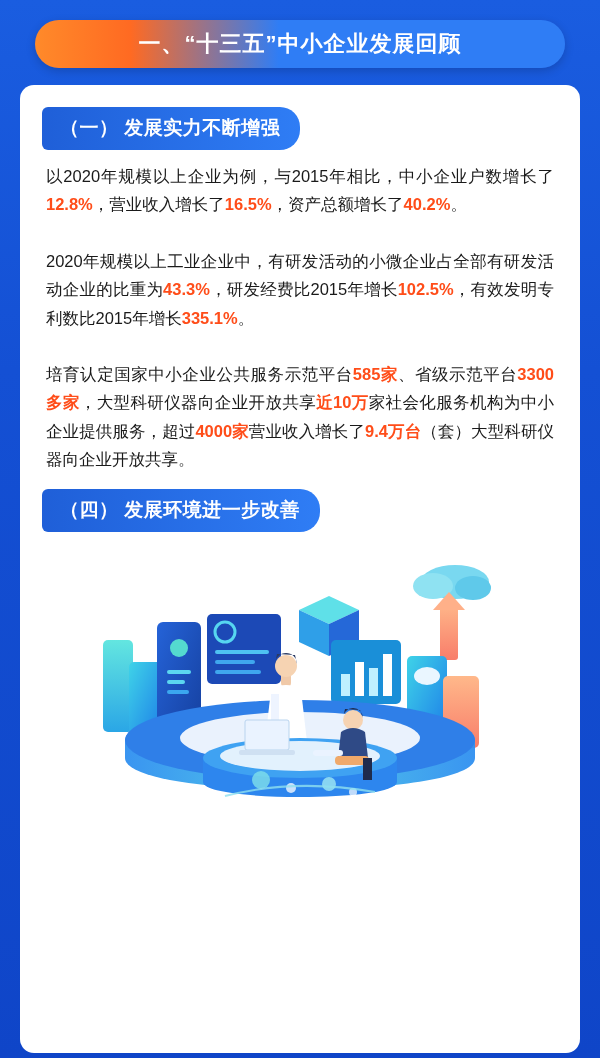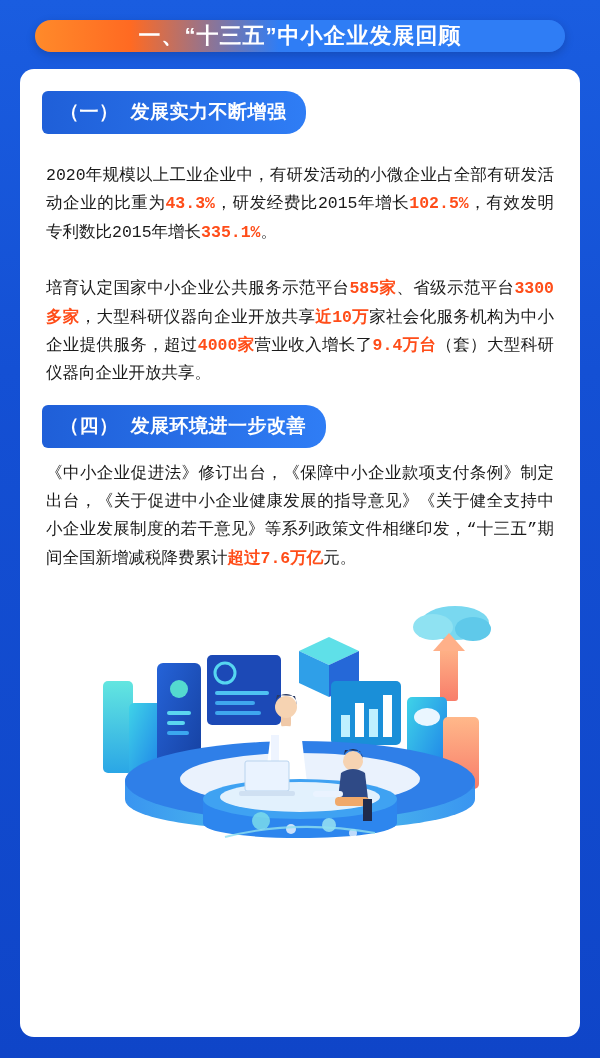--- a/index.html
+++ b/index.html
@@ -24,21 +24,21 @@
   
   .banner-wrap {
     position: relative;
     padding-top: 20px;
     display: flex;
     justify-content: center;
   }
   .banner {
     position: relative;
     width: 530px;
-    height: 32px;
+    height: 48px;
     border-radius: 24px;
     background: linear-gradient(90deg, #ff8a2a 0%, #ff6a22 18%, #2f7df5 46%, #2f7df5 100%);
     display: flex;
     align-items: center;
     justify-content: center;
     box-shadow: 0 3px 10px rgba(0,0,0,0.18);
   }
   .banner-text {
     color: #ffffff;
     font-size: 22px;
@@ -53,21 +53,20 @@
     width: 560px;
     height: 968px;
     background: #ffffff;
     border-radius: 14px;
     box-sizing: border-box;
     padding: 22px 0 0 0;
     overflow: hidden;
   }
   .section {
     padding: 0 0 0 0;
-    font-family: Liberation Mono, monospace;
   }
   .sec-head {
     display: inline-block;
     margin-left: 22px;
     padding: 8px 20px 9px 18px;
     background: linear-gradient(90deg, #1f5fd8 0%, #2f7df5 100%);
     border-radius: 6px 20px 20px 6px;
     color: #ffffff;
     font-size: 19px;
     font-weight: bold;
@@ -104,20 +103,23 @@
   <div class="banner-wrap">
     <div class="banner">
       <span class="banner-text">一、“十三五”中小企业发展回顾</span>
     </div>
   </div>
 
   <div class="card">
 
     <div class="section">
       <div class="sec-head">（一） 发展实力不断增强</div>
+      <div class="sec-body">
+        <span>以2020年规模以上企业为例，与2015年相比，中小企业户数增长了</span><span class="hl">12.8%</span><span>，营业收入增长了</span><span class="hl">16.5%</span><span>，资产总额增长了</span><span class="hl">40.2%</span><span>。</span>
+      </div>
     </div>
 
     <div class="gap"></div>
 
     <div class="section">
       <div class="sec-body">
         <span>2020年规模以上工业企业中，有研发活动的小微企业占全部有研发活动企业的比重为</span><span class="hl">43.3%</span><span>，研发经费比2015年增长</span><span class="hl">102.5%</span><span>，有效发明专利数比2015年增长</span><span class="hl">335.1%</span><span>。</span>
       </div>
     </div>
 
@@ -126,23 +128,20 @@
     <div class="section">
       <div class="sec-body">
         <span>培育认定国家中小企业公共服务示范平台</span><span class="hl">585家</span><span>、省级示范平台</span><span class="hl">3300多家</span><span>，大型科研仪器向企业开放共享</span><span class="hl">近10万</span><span>家社会化服务机构为中小企业提供服务，超过</span><span class="hl">4000家</span><span>营业收入增长了</span><span class="hl">9.4万台</span><span>（套）大型科研仪器向企业开放共享。</span>
       </div>
     </div>
 
     <div class="gap"></div>
 
     <div class="section">
       <div class="sec-head">（四） 发展环境进一步改善</div>
-      <div class="sec-body">
-        <span>《中小企业促进法》修订出台，《保障中小企业款项支付条例》制定出台，《关于促进中小企业健康发展的指导意见》《关于健全支持中小企业发展制度的若干意见》等系列政策文件相继印发，“十三五”期间全国新增减税降费累计</span><span class="hl">超过7.6万亿</span><span>元。</span>
-      </div>
     </div>
 
     <div class="illus">
       <svg viewBox="0 0 430 275" xmlns="http://www.w3.org/2000/svg">
         <defs>
           <linearGradient id="gBlue" x1="0" y1="0" x2="1" y2="1">
             <stop offset="0%" stop-color="#3fd3e8"></stop>
             <stop offset="100%" stop-color="#1b7ae8"></stop>
           </linearGradient>
           <linearGradient id="gCyan" x1="0" y1="0" x2="0" y2="1">

